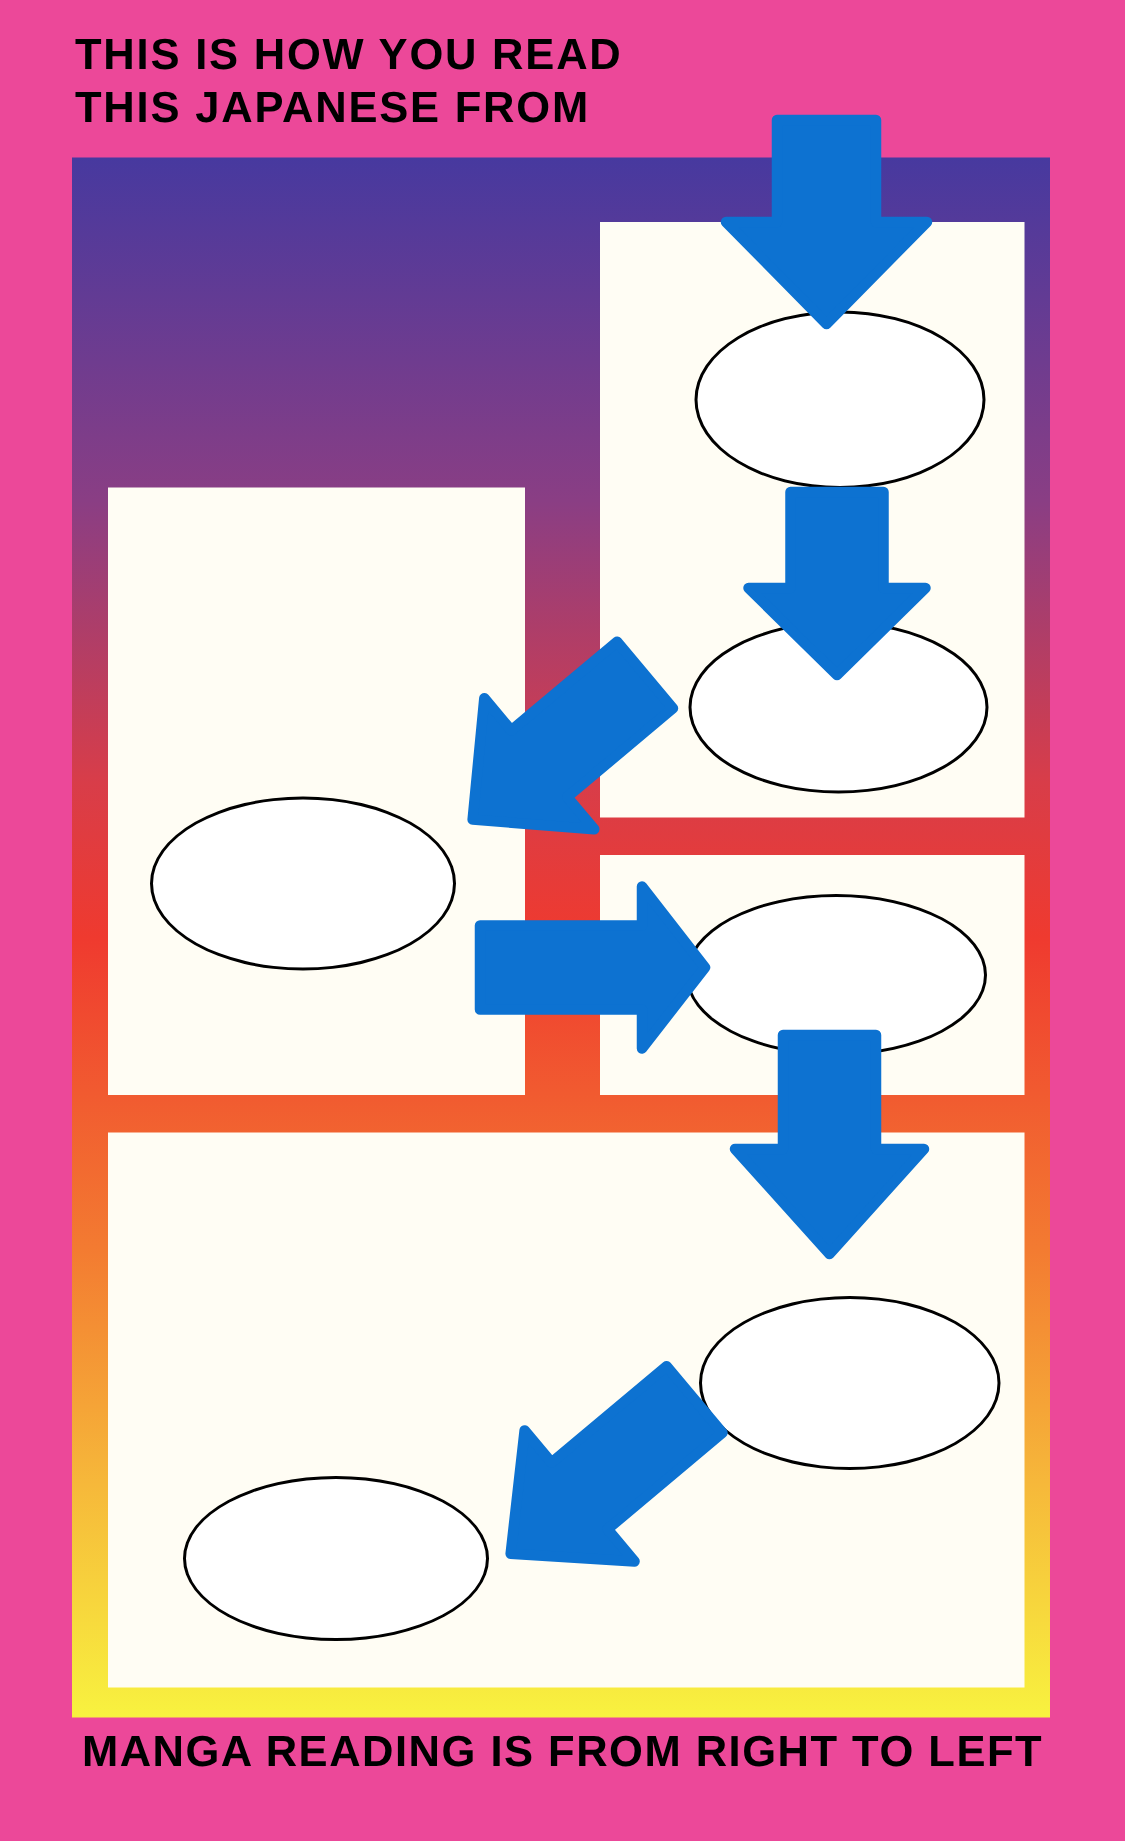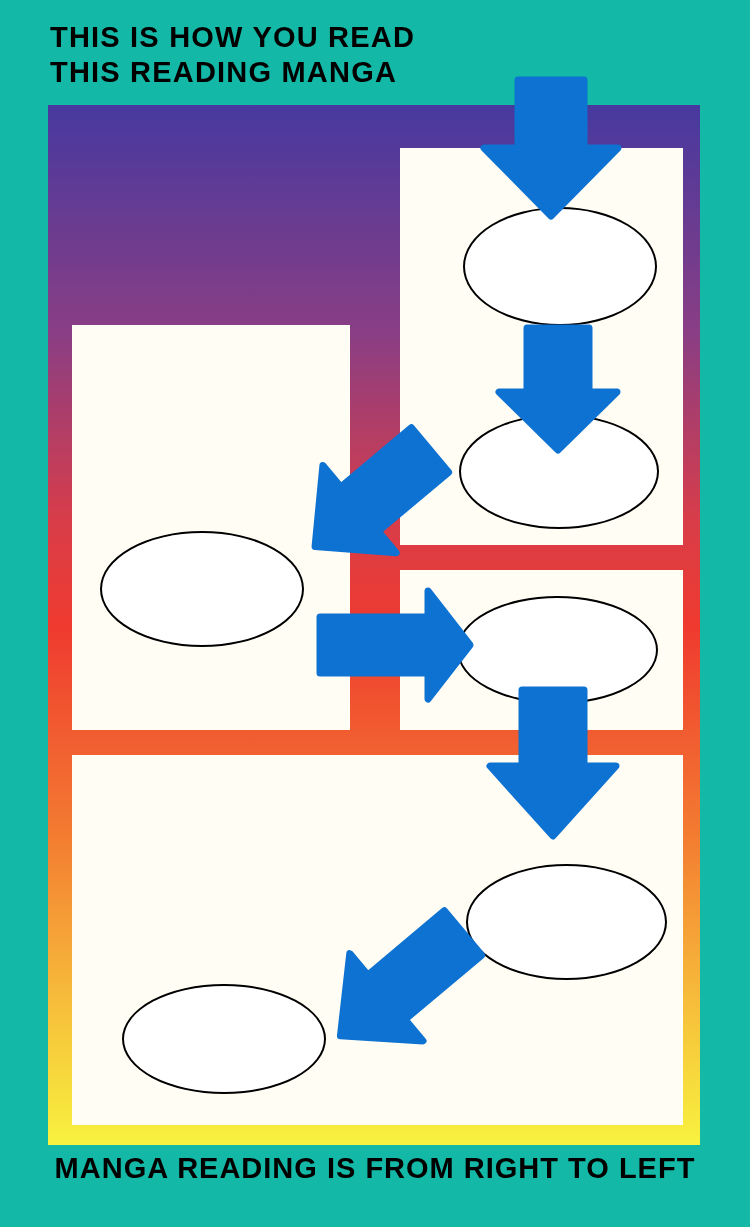--- a/index.html
+++ b/index.html
@@ -1,20 +1,20 @@
 <!DOCTYPE html>
 <html style="--arrow-blue: #0d72d1; --ink-black: #000000; --panel-white: #fffdf4; --bubble-white: #ffffff;"><head>
 <meta charset="utf-8">
 <style>
   html, body { margin: 0; padding: 0; background: #ffffff; }
   .page {
     position: relative;
     width: 750px;
     height: 1227px;
-    background: #14b8a6;
+    background: #ec4899;
     font-family: "Liberation Sans", "DejaVu Sans", sans-serif;
     overflow: hidden;
   }
   .title {
     position: absolute;
     left: 50px;
     top: 20px;
     font-size: 29px;
     font-weight: bold;
     letter-spacing: 1.2px;
@@ -77,21 +77,21 @@
     white-space: nowrap;
   }
 </style>
 </head>
 <body>
 
 <div class="page">
 
   <div class="title">
     <div>THIS IS HOW YOU READ</div>
-    <div>THIS READING MANGA</div>
+    <div>THIS JAPANESE FROM</div>
   </div>
 
   <div class="gradient" style="background: linear-gradient(rgb(71, 57, 159) 0%, rgb(138, 62, 132) 22%, rgb(216, 61, 73) 40%, rgb(239, 58, 47) 50%, rgb(243, 123, 49) 70%, rgb(246, 184, 58) 85%, rgb(248, 242, 63) 100%);"></div>
 
   <div class="panel" id="panel-1"></div>
   <div class="panel" id="panel-2"></div>
   <div class="panel" id="panel-3"></div>
   <div class="panel" id="panel-4"></div>
 
   <div class="bubble" id="bubble-1"></div>

